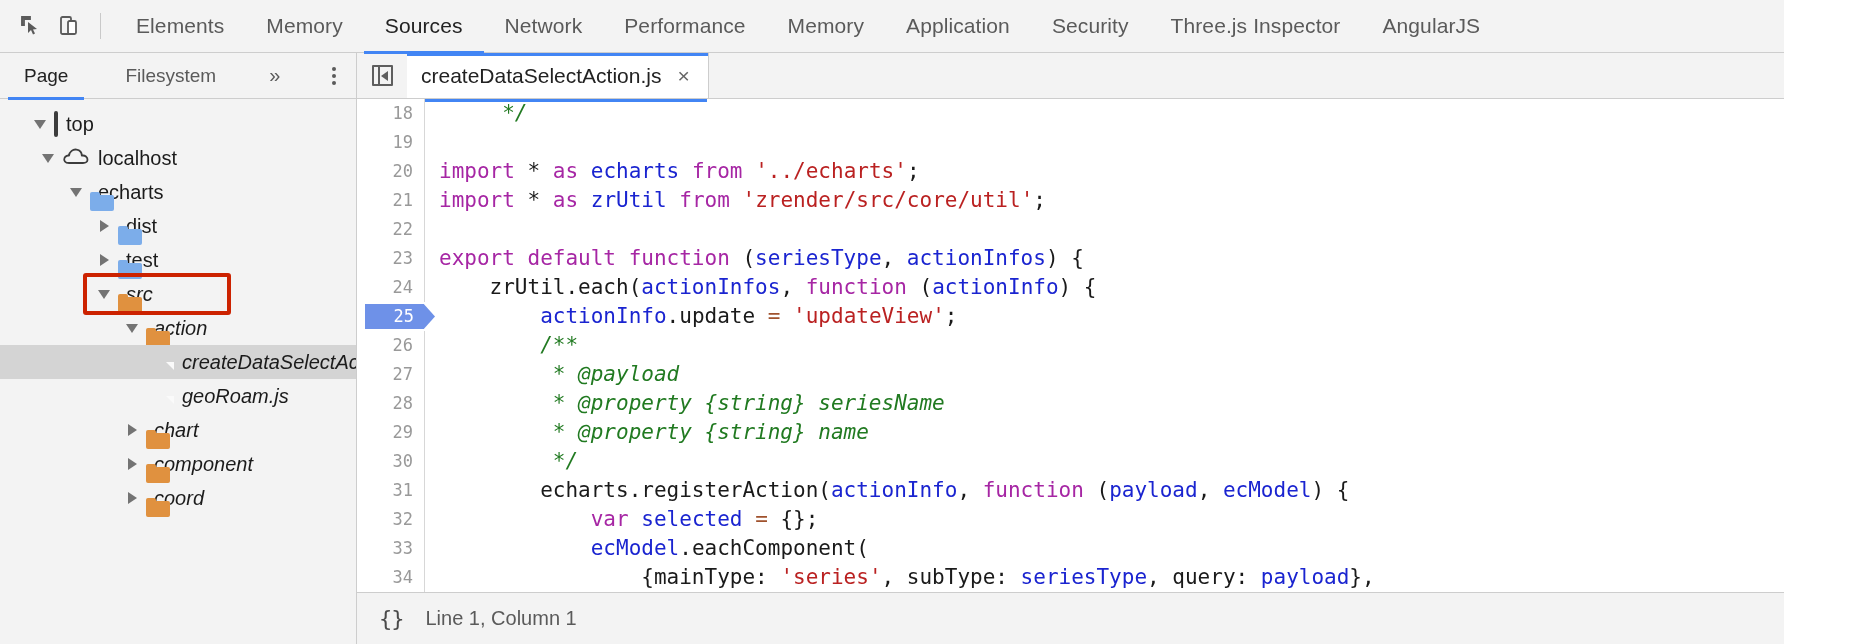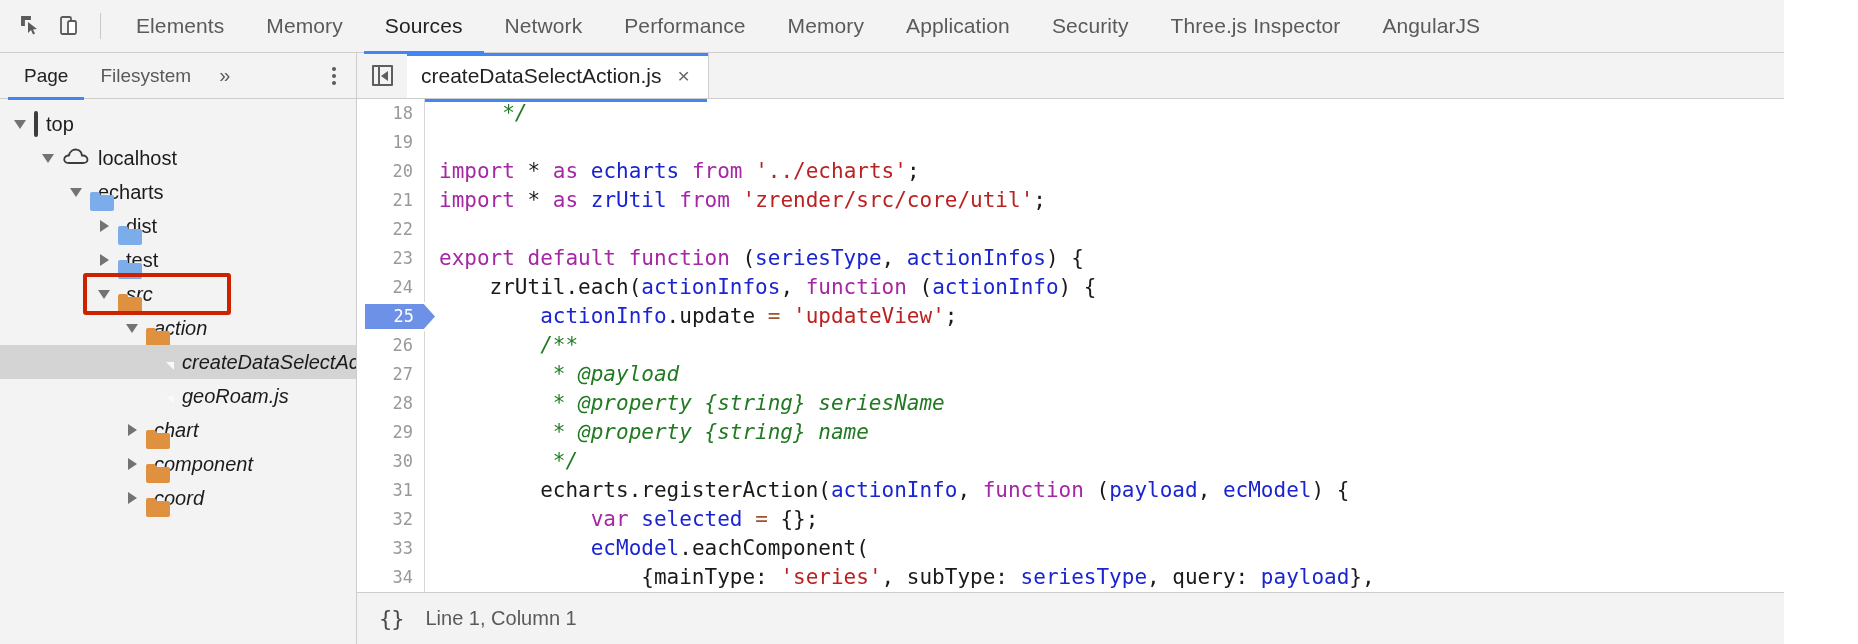--- a/index.html
+++ b/index.html
@@ -64,20 +64,21 @@
     display: flex; flex-direction: column;
     border-right: 1px solid #cdcdcd;
     min-height: 0;
   }
   .nav-tabs {
     height: 46px; flex: 0 0 46px;
     display: flex; align-items: center;
     border-bottom: 1px solid #cdcdcd;
     position: relative;
     padding-left: 8px;
+    gap: 25px;
   }
   .nav-tab {
     font-size: 19px;
     color: #5a5a5a;
     padding: 0 16px;
     height: 46px;
     display: flex; align-items: center;
     cursor: pointer;
     position: relative;
     white-space: nowrap;
@@ -324,21 +325,21 @@
         <div class="nav-tab active">Page</div>
         <div class="nav-tab">Filesystem</div>
         <div class="nav-more">»</div>
         <div class="nav-kebab">
             <i></i>
             <i></i>
             <i></i>
           </div>
       </div>
       <div class="tree" id="file-tree">
-          <div class="tree-row" style="padding-left: 10px;">
+          <div class="tree-row" style="padding-left: 10px; margin-left: 20px;">
             <span class="tw">
               <span class="arrow-down"></span>
             </span>
             <span class="ic"><span class="ic-frame"></span></span>
             <span class="tree-label">top</span>
           </div>
           <div class="tree-row" style="padding-left: 38px;">
             <span class="tw">
               <span class="arrow-down"></span>
             </span>

